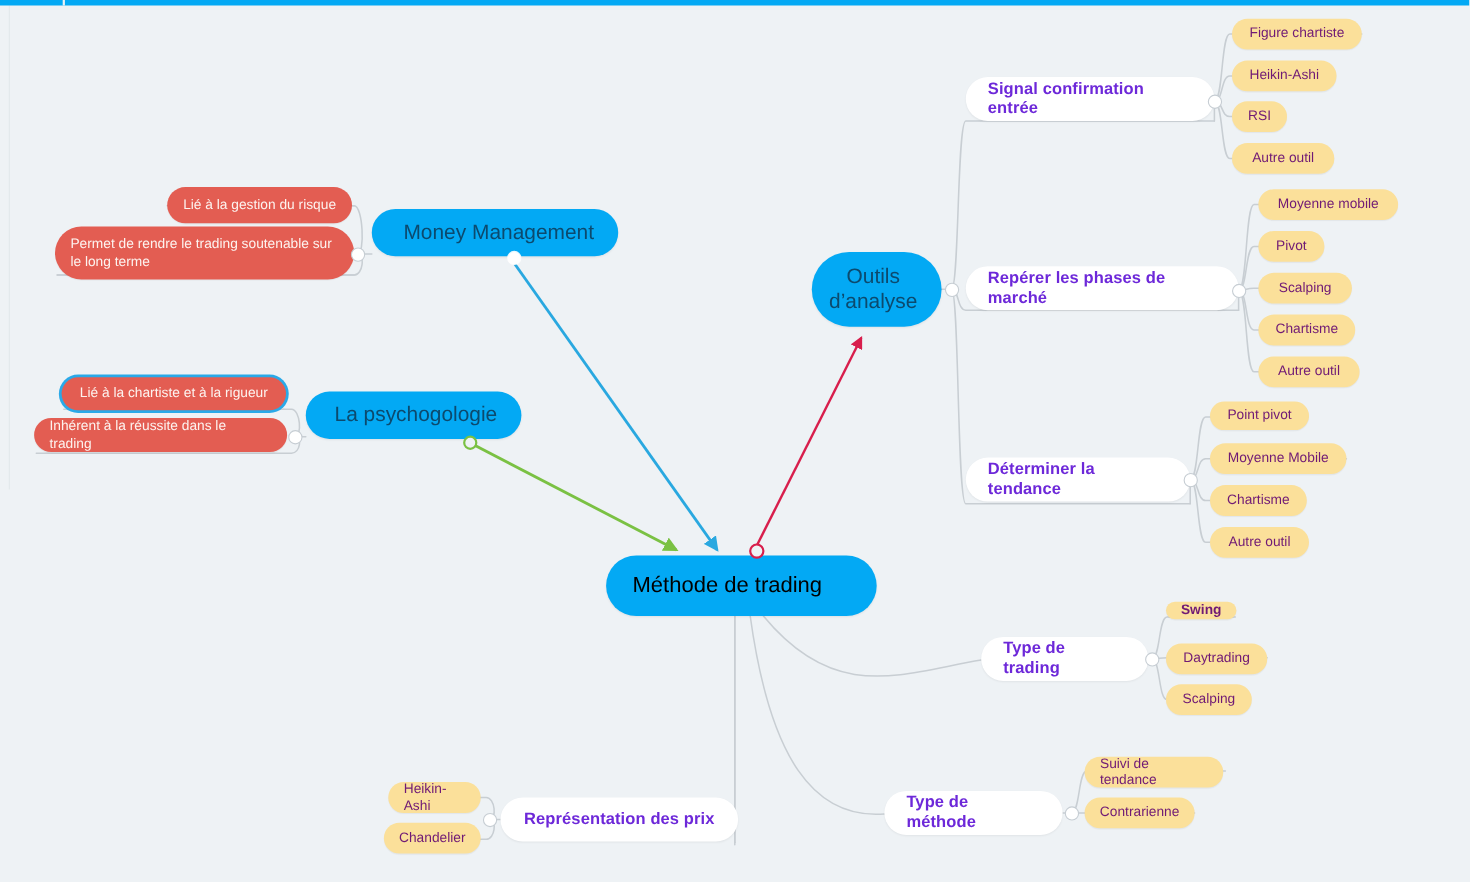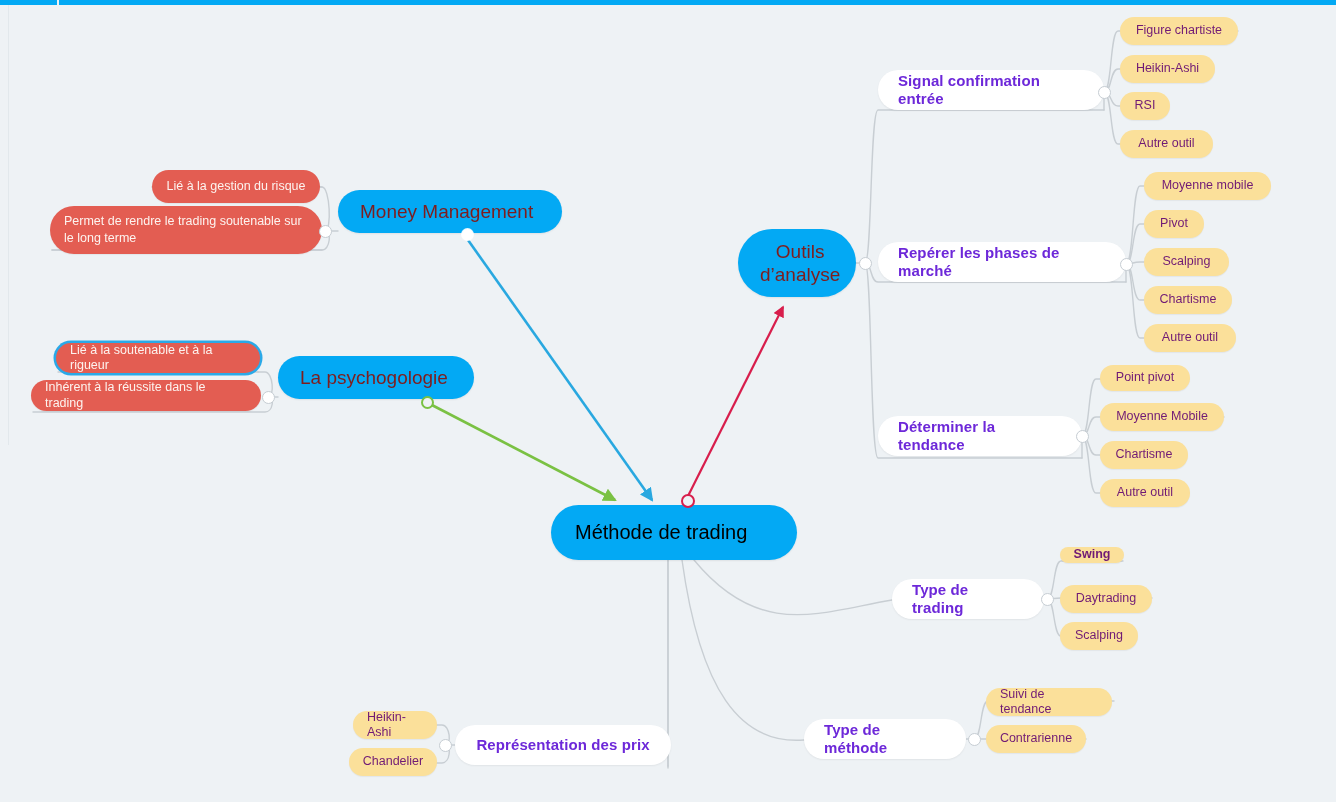--- a/index.html
+++ b/index.html
@@ -51,24 +51,24 @@
     background: #03a9f4;
     color: #000000;
     font-size: 20px;
     padding: 0 24px;
     justify-content: flex-start;
     box-shadow: 0 1px 2px rgba(0,0,0,0.07);
     z-index: 20;
   }
   .node.blue {
     background: #03a9f4;
-    color: #7f1d1d;
+    color: #0c4a6e;
     font-size: 19px;
     padding: 16px 22px;
-    justify-content: flex-start;
+    justify-content: flex-end;
     box-shadow: 0 1px 2px rgba(0,0,0,0.07);
     z-index: 20;
   }
   .node.white {
     background: #ffffff;
     color: #6d28d9;
     font-size: 15px;
     font-weight: bold;
     padding: 0 20px;
     justify-content: center;
@@ -207,21 +207,21 @@
     <span>Lié à la gestion du risque</span>
   </div>
   <div class="node red left-text" style="left:50px; top:206px; width:272px; height:48px; line-height:1.35;">
     <span>Permet de rendre le trading soutenable sur le long terme</span>
   </div>
 
   <div class="node blue" style="left:278px; top:356px; width:196px; height:43px;">
     <span>La psychogologie</span>
   </div>
   <div class="node red center-text selected" style="left:56px; top:343px; width:204px; height:30px;">
-    <span>Lié à la soutenable et à la rigueur</span>
+    <span>Lié à la chartiste et à la rigueur</span>
   </div>
   <div class="node red left-text" style="left:31px; top:380px; width:230px; height:31px;">
     <span>Inhérent à la réussite dans le trading</span>
   </div>
 
   <div class="node blue" style="left:738px; top:229px; width:118px; height:68px; text-align:center;">
     <span>Outils
 d’analyse</span>
   </div>
 

